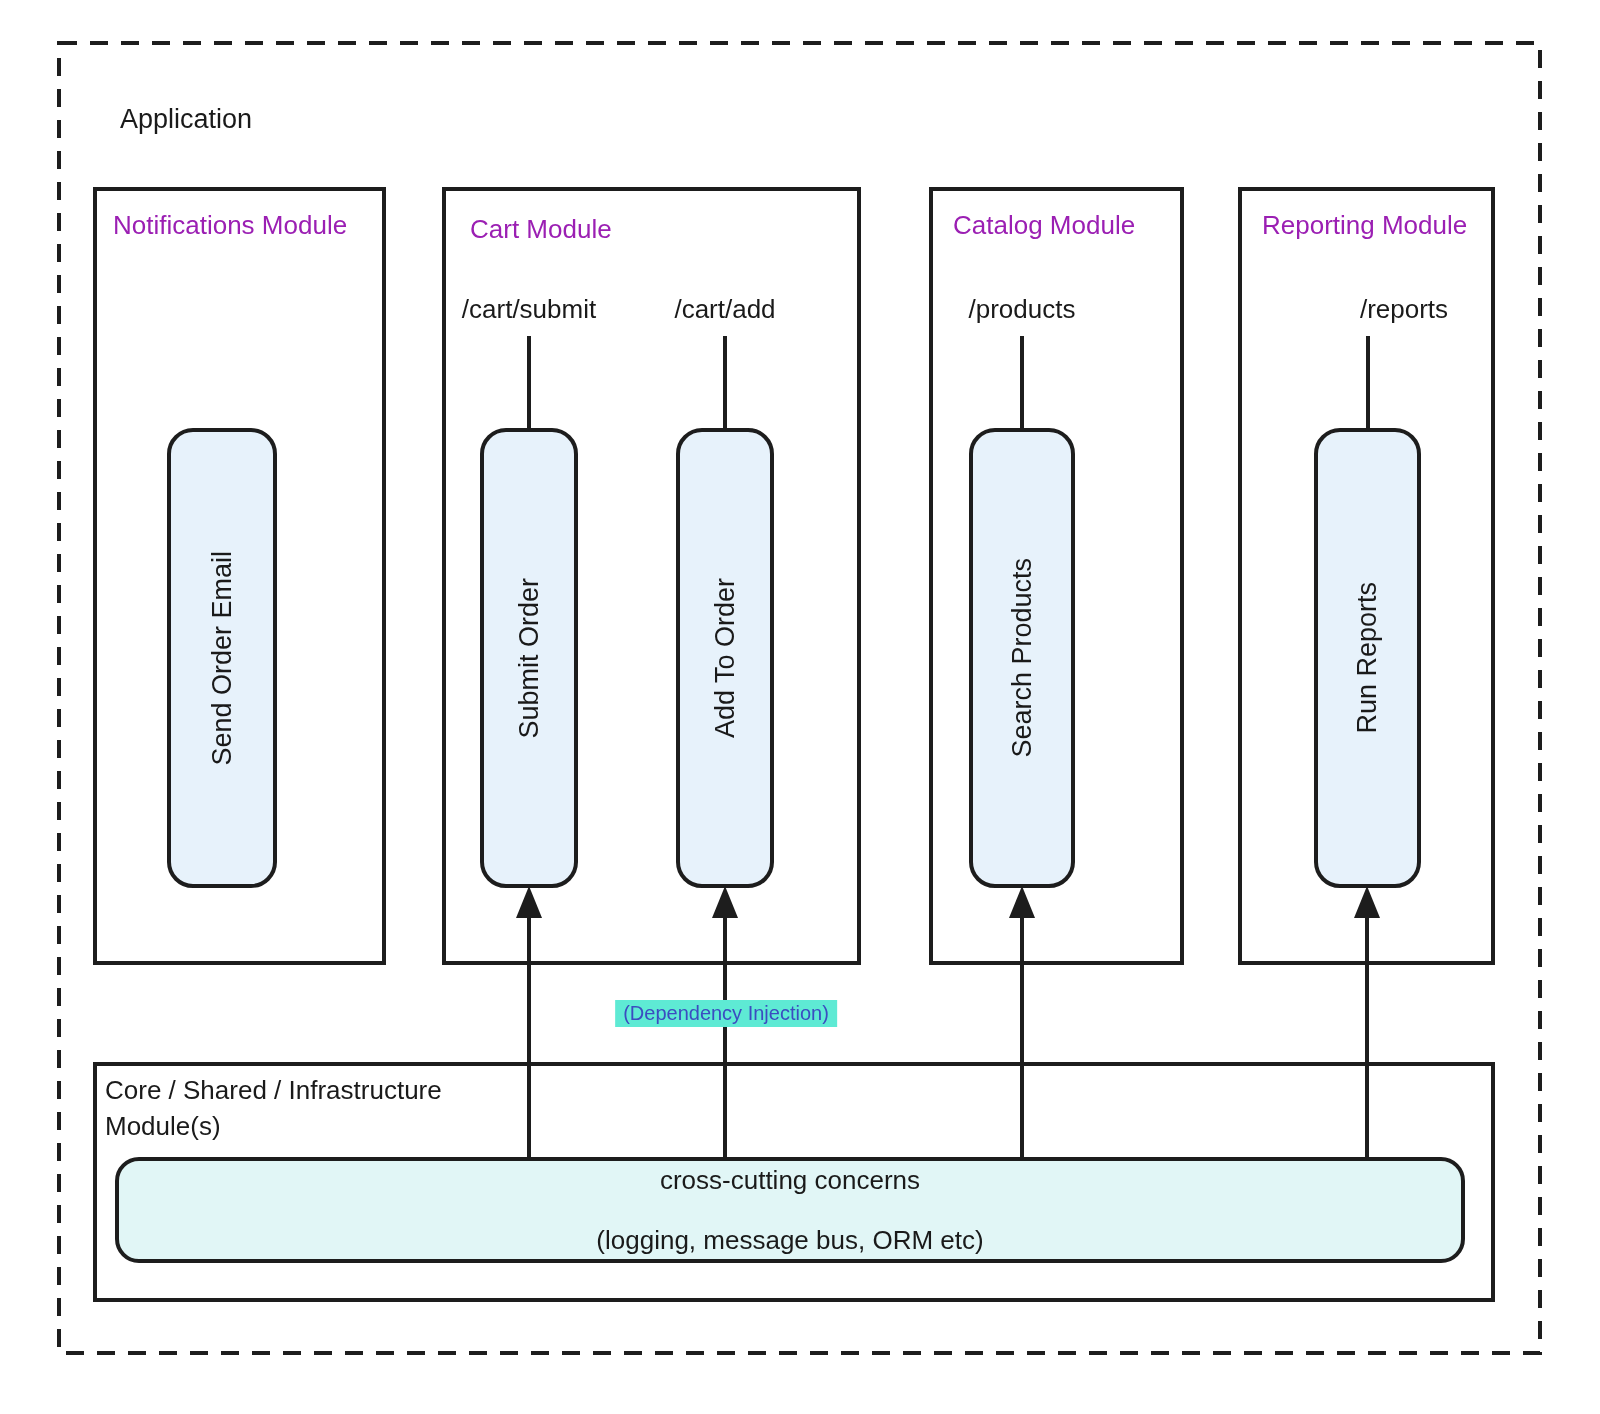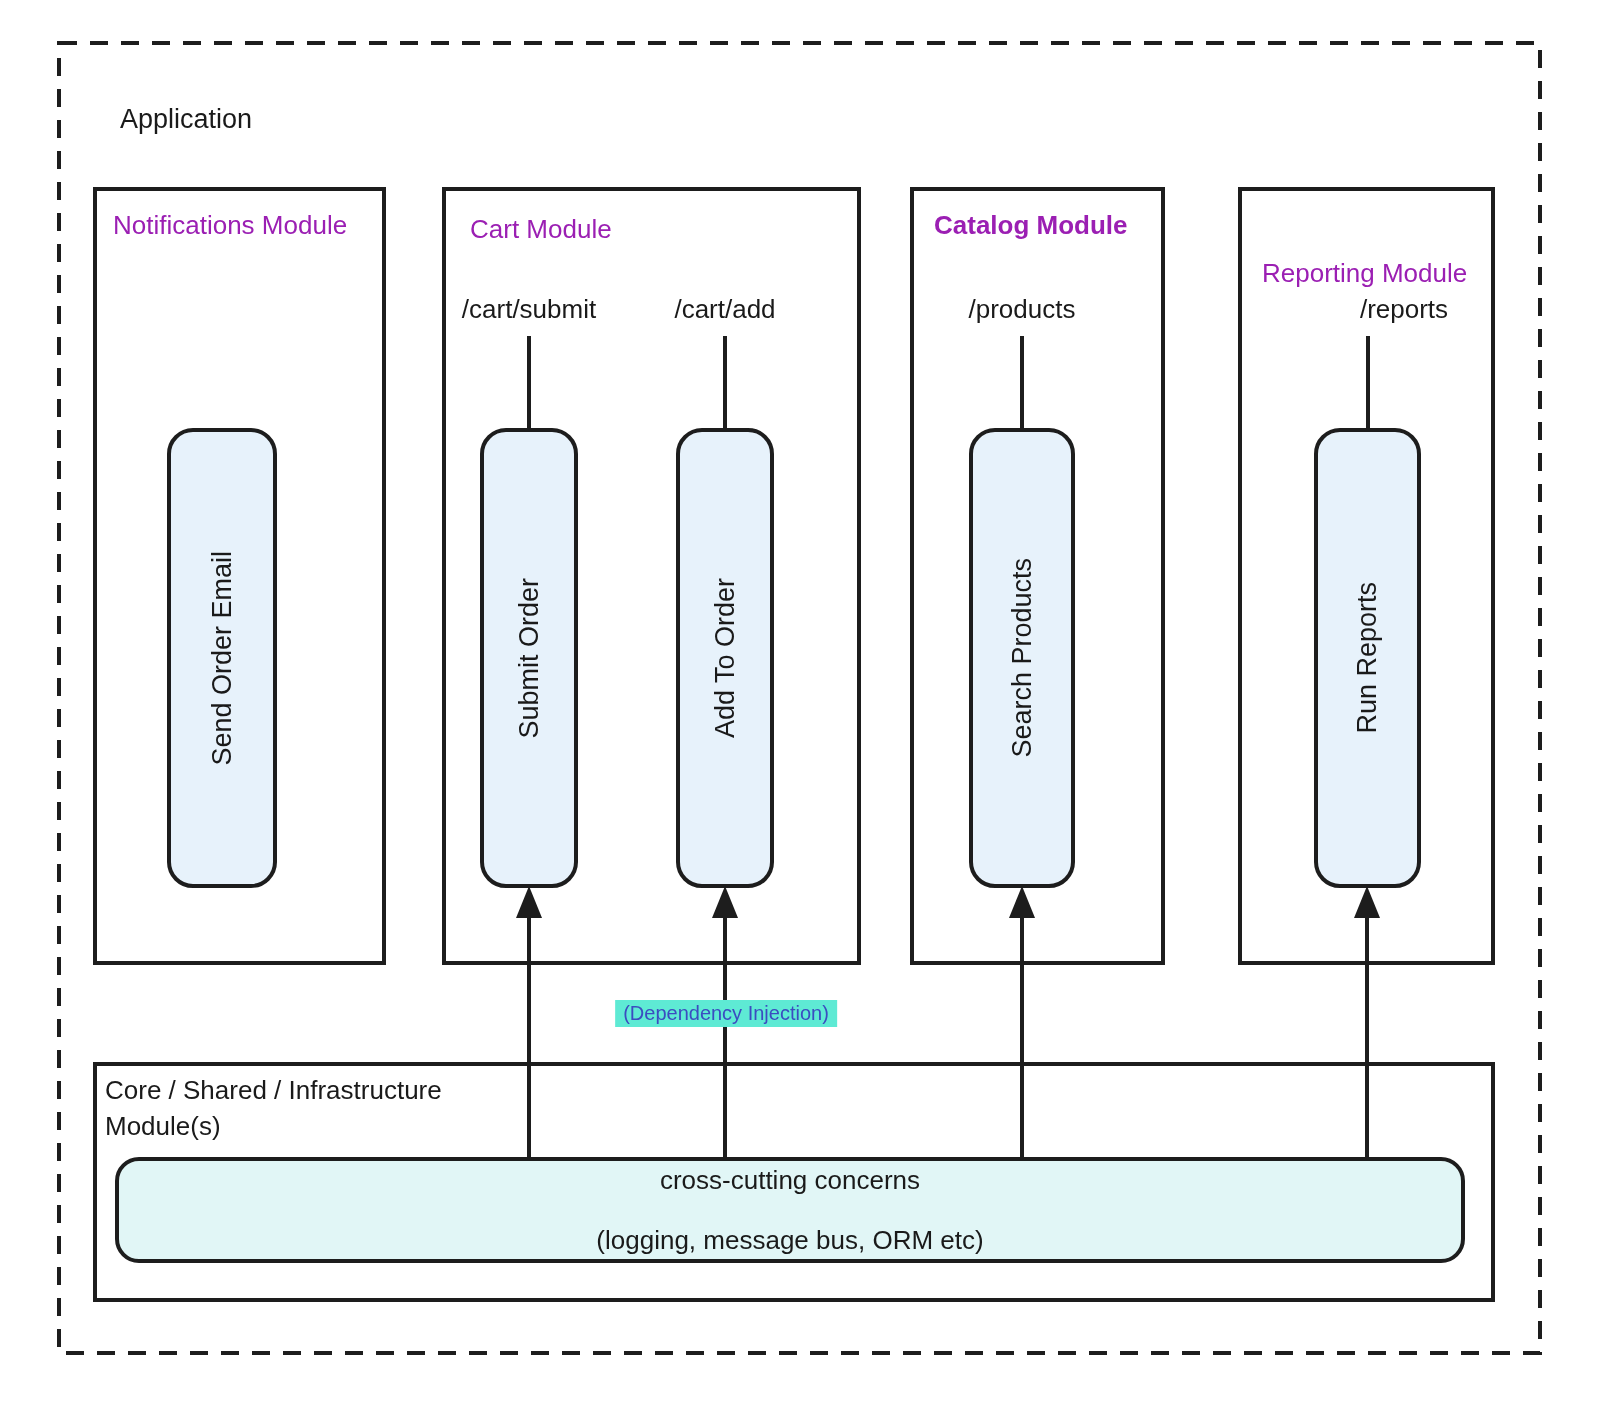--- a/index.html
+++ b/index.html
@@ -152,31 +152,31 @@
   <div class="abs conn" style="left:527px;"></div>
   <div class="abs route" style="left:725px;">/cart/add</div>
   <div class="abs conn" style="left:723px;"></div>
   <div class="abs hbox" style="left:480px;width:98px;">
     <span class="vtext">Submit Order</span>
   </div>
   <div class="abs hbox" style="left:676px;width:98px;">
     <span class="vtext">Add To Order</span>
   </div>
 
-  <div class="abs module" style="left:910px;width:255px;font-weight:bold;">
+  <div class="abs module" style="left:929px;width:255px;">
     <div class="module-title" style="padding-left:20px;">Catalog Module</div>
   </div>
   <div class="abs route" style="left:1022px;">/products</div>
   <div class="abs conn" style="left:1020px;"></div>
   <div class="abs hbox" style="left:969px;width:106px;">
     <span class="vtext">Search Products</span>
   </div>
 
   <div class="abs module" style="left:1238px;width:257px;">
-    <div class="module-title" style="padding-left:20px;margin-top:48px;">Reporting Module</div>
+    <div class="module-title" style="padding-left:20px;">Reporting Module</div>
   </div>
   <div class="abs route" style="left:1368px;margin-left:36px;">/reports</div>
   <div class="abs conn" style="left:1366px;"></div>
   <div class="abs hbox" style="left:1314px;width:107px;">
     <span class="vtext">Run Reports</span>
   </div>
 
   <div class="abs arrow-line" style="left:527px;"></div>
   <div class="abs arrow-head" style="left:516px;"></div>
 

